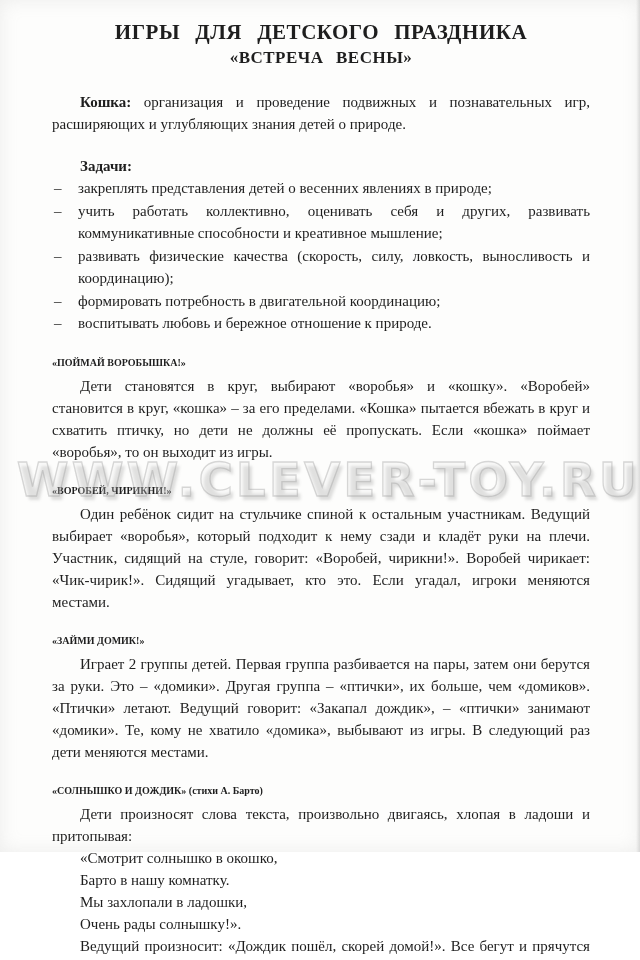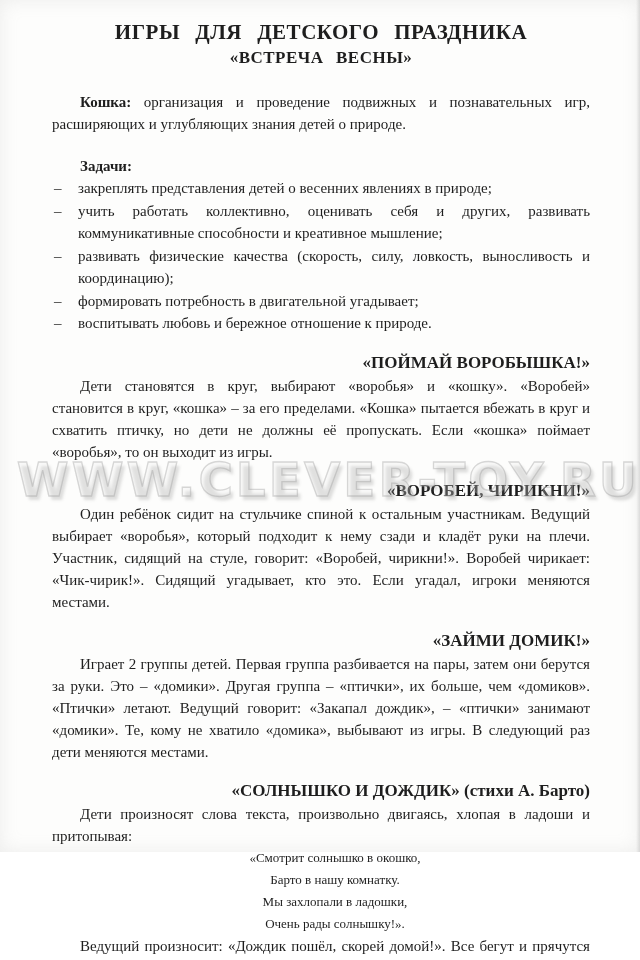--- a/index.html
+++ b/index.html
@@ -82,32 +82,31 @@
     margin: 0;
   }
   ul.tasks li .dash {
     position: absolute;
     left: 2px;
     top: 0;
   }
 
   .section { margin-top: 17px; }
   .section-heading {
-    text-align: right;
+    text-align: left;
     font-weight: bold;
-    font-size: 17px;
+    font-size: 10px;
     line-height: 21px;
     margin: 0 0 2px 0;
   }
   .verse-line {
-    font-size: 13px;
+    font-size: 15px;
     line-height: 22px;
     text-indent: 28px;
     margin: 0;
-    text-align: center;
   }
 
   .watermark {
     position: absolute;
     left: 0;
     top: 452px;
     width: 100%;
     text-align: right;
     font-family: "DejaVu Sans", sans-serif;
     font-weight: bold;
@@ -131,21 +130,21 @@
   </h1>
 
   <p class="para goal-para"><span class="goal-label">Кошка:</span><span> организация и проведение подвижных и познавательных игр, расширяющих и углубляющих знания детей о природе.</span></p>
 
   <div class="tasks-block">
     <p class="tasks-label-line"><span class="tasks-label">Задачи:</span></p>
     <ul class="tasks">
       <li><span class="dash">–</span><span>закреплять представления детей о весенних явлениях в природе;</span></li>
       <li><span class="dash">–</span><span>учить работать коллективно, оценивать себя и других, развивать коммуникативные способности и креативное мышление;</span></li>
       <li><span class="dash">–</span><span>развивать физические качества (скорость, силу, ловкость, выносливость и координацию);</span></li>
-      <li><span class="dash">–</span><span>формировать потребность в двигательной угадывает;</span></li>
+      <li><span class="dash">–</span><span>формировать потребность в двигательной координацию;</span></li>
       <li><span class="dash">–</span><span>воспитывать любовь и бережное отношение к природе.</span></li>
     </ul>
   </div>
 
   <div class="section">
     <h2 class="section-heading">«ПОЙМАЙ ВОРОБЫШКА!»</h2>
     <p class="para">Дети становятся в круг, выбирают «воробья» и «кошку». «Воробей» становится в круг, «кошка» – за его пределами. «Кошка» пытается вбежать в круг и схватить птичку, но дети не должны её пропускать. Если «кошка» поймает «воробья», то он выходит из игры.</p>
   </div>
 
   <div class="section">

